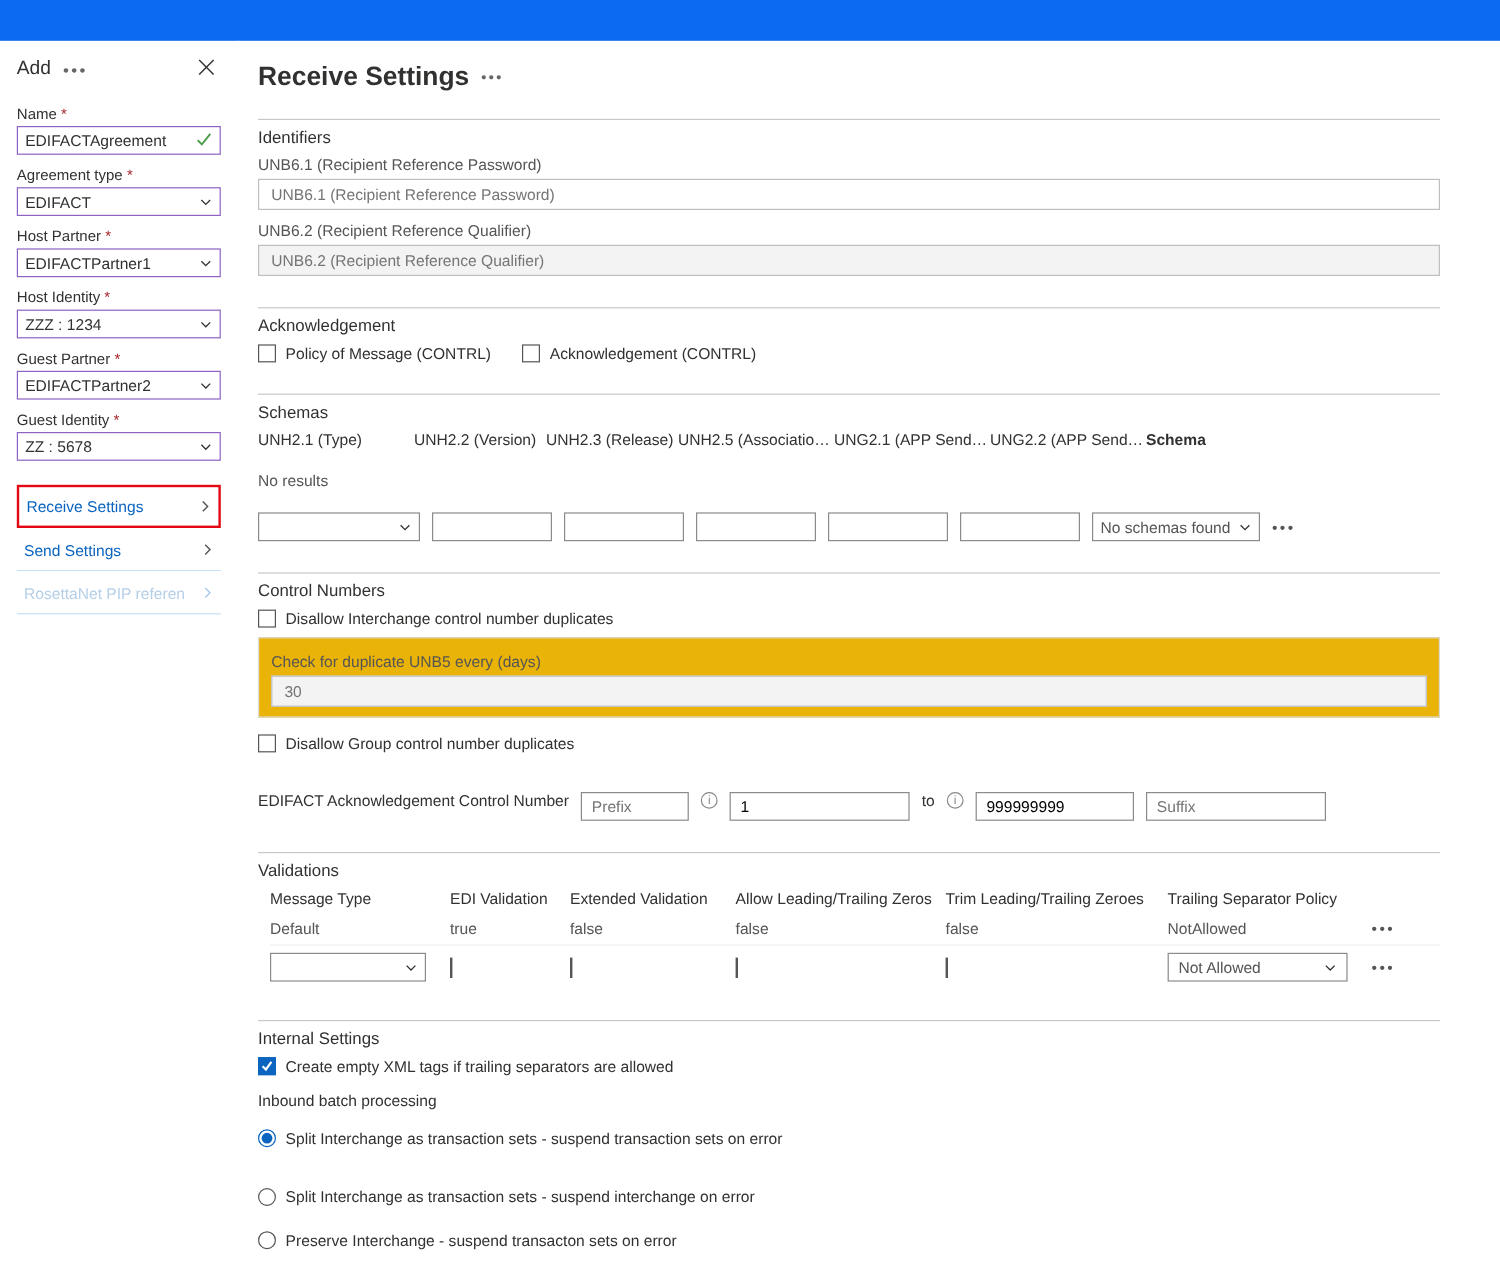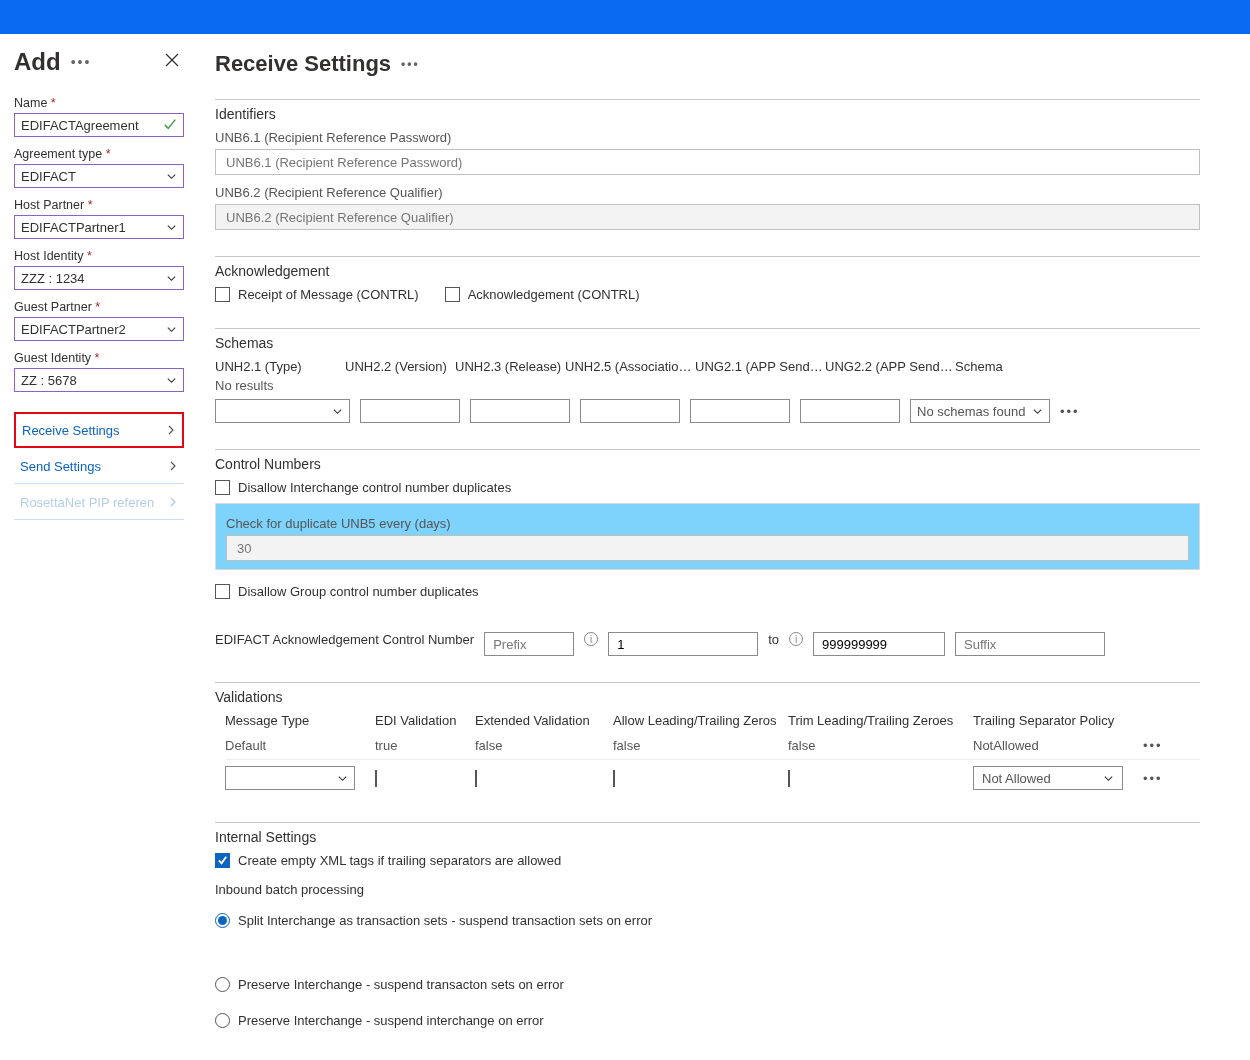--- a/index.html
+++ b/index.html
@@ -2,21 +2,21 @@
 <html><head>
 <meta charset="utf-8">
 <style>
   * { box-sizing: border-box; font-family: "Segoe UI", Arial, sans-serif; }
   body { margin:0; padding:0; background:#fff; font-size:13px; color:#323130; }
   .topbar { height:34px; background:#0a6af2; }
   .columns { display:flex; height:calc(1060px - 34px); }
   
   .left { width:199px; padding:14px 14px 0 14px; border-right:1px solid #fff; position:relative; }
   .left-header { display:flex; align-items:center; margin-bottom:20px;}
-  .left-title { font-size:24px; font-weight:700; flex:0 0 auto;}
+  .left-title { font-size:16px; font-weight:400; flex:0 0 auto;}
   .more-dots { flex:0 0 auto; margin-left:10px; color:#666; font-size:14px; letter-spacing:2px;}
   .close-x  { margin-left:auto; width:20px;height:20px; position:relative; cursor:pointer;}
   .close-x svg{width:16px;height:16px;}
   .fld-label { font-size:12.5px; margin:6px 0 3px 0;}
   .req { color:#a4262c;}
   .sel, .inp {
     width:170px; height:24px; border:1px solid #8b61c2; background:#fff;
     display:flex; align-items:center; padding:0 6px; font-size:13px; margin-bottom:10px;
     justify-content:space-between;
   }
@@ -45,29 +45,29 @@
   .chk-row{ display:flex; align-items:center; gap:26px; margin:6px 0;}
   .chk { display:flex; align-items:center; gap:8px;}
   .box { width:15px;height:15px;border:1px solid #555;}
   .box.blue{background:#0b64c0;border-color:#0b64c0;position:relative;}
   .box.blue svg{position:absolute;top:1px;left:1px;width:11px;height:11px;stroke:#fff;}
   .radio{width:15px;height:15px;border:1px solid #555;border-radius:50%;position:relative;}
   .radio.on{border-color:#0b64c0;}
   .radio.on::after{content:"";position:absolute;top:2px;left:2px;width:9px;height:9px;border-radius:50%;background:#0b64c0;}
   .schemas-header{display:flex;gap:0;font-weight:500;font-size:13px;margin-top:4px;}
   .schcol{overflow:hidden;white-space:nowrap;text-overflow:ellipsis;}
-  .c1{width:130px;} .c2{width:110px;} .c3{width:110px;} .c4{width:130px;} .c5{width:130px;} .c6{width:130px;} .c7{width:140px;}
+  .c1{width:130px;} .c2{width:110px;} .c3{width:110px;} .c4{width:130px;} .c5{width:130px;} .c6{width:130px;} .c7{width:140px;font-weight:bold;}
   .schemas-inputs{display:flex;gap:10px;margin-top:6px;align-items:center;}
   .schinp{height:24px;border:1px solid #8a8a8a;}
   .s1{width:135px;display:flex;align-items:center;justify-content:flex-end;padding-right:6px;}
   .s2,.s3,.s4,.s5,.s6{width:100px;}
   .s7{width:140px;display:flex;align-items:center;justify-content:space-between;padding:0 6px;color:#555;}
   .ellips{letter-spacing:2px;color:#555;}
-  .noresults{color:#555;margin:4px 0;}
-  .inset-box{border:1px solid #d9d9d9;padding:8px 10px;margin:8px 0 14px 0;background:#7dd3fc;}
+  .noresults{color:#555;margin:19px 0;}
+  .inset-box{border:1px solid #d9d9d9;padding:8px 10px;margin:8px 0 14px 0;background:#eab308;}
   .inset-box .wide-input{width:100%;}
   .ctrl-row{display:flex;align-items:flex-start;gap:10px;margin-top:10px;flex-wrap:wrap;}
   .small-inp{height:24px;border:1px solid #8a8a8a;padding:0 8px;font-size:13px;}
   .info{width:14px;height:14px;border:1px solid #888;border-radius:50%;display:inline-flex;align-items:center;justify-content:center;font-size:10px;color:#888;}
   .val-header{display:flex;font-weight:500;font-size:13px;margin:6px 0 4px 0;}
   .vc1{width:150px;} .vc2{width:100px;} .vc3{width:138px;} .vc4{width:175px;} .vc5{width:185px;} .vc6{width:170px;}
   .val-row{display:flex;font-size:13px;color:#555;align-items:center;padding:6px 0;border-bottom:1px solid #eee;}
   .val-row:last-child{border-bottom:none;}
   .val-drop{border:1px solid #8a8a8a;height:24px;width:130px;display:flex;justify-content:flex-end;align-items:center;padding-right:6px;}
   .val-sel{border:1px solid #8a8a8a;height:24px;width:150px;display:flex;justify-content:space-between;align-items:center;padding:0 8px;}
@@ -181,21 +181,21 @@
       <input class="wide-input" placeholder="UNB6.1 (Recipient Reference Password)" style="">
       <div class="sub-label" style="margin-top:10px;">UNB6.2 (Recipient Reference Qualifier)</div>
       <input class="wide-input ro" readonly="" placeholder="UNB6.2 (Recipient Reference Qualifier)" style="">
     </div>
 
     <div class="section">
       <div class="section-head">Acknowledgement</div>
       <div class="chk-row">
         <label class="chk">
             <span class="box"></span>
-            <span>Receipt of Message (CONTRL)</span>
+            <span>Policy of Message (CONTRL)</span>
           </label>
         <label class="chk">
             <span class="box"></span>
             <span>Acknowledgement (CONTRL)</span>
           </label>
       </div>
     </div>
 
     <div class="section">
       <div class="section-head">Schemas</div>
@@ -317,21 +317,24 @@
               <polyline points="2,6 5,9 10,2" stroke-width="2"></polyline>
             </svg>
           </span>
         <span>Create empty XML tags if trailing separators are allowed</span>
       </label>
       <div class="sub-label" style="color:#323130;">Inbound batch processing</div>
       <label class="chk" style="margin:16px 0;">
           <span class="radio on"></span>
           <span>Split Interchange as transaction sets - suspend transaction sets on error</span>
         </label><br>
-      <br>
+      <label class="chk" style="margin:3px 0;">
+          <span class="radio"></span>
+          <span>Split Interchange as transaction sets - suspend interchange on error</span>
+        </label><br>
       <label class="chk" style="margin:3px 0;">
           <span class="radio"></span>
           <span>Preserve Interchange - suspend transacton sets on error</span>
         </label><br>
       <label class="chk" style="margin:3px 0;">
           <span class="radio"></span>
           <span>Preserve Interchange - suspend interchange on error</span>
         </label>
     </div>
   </div>

